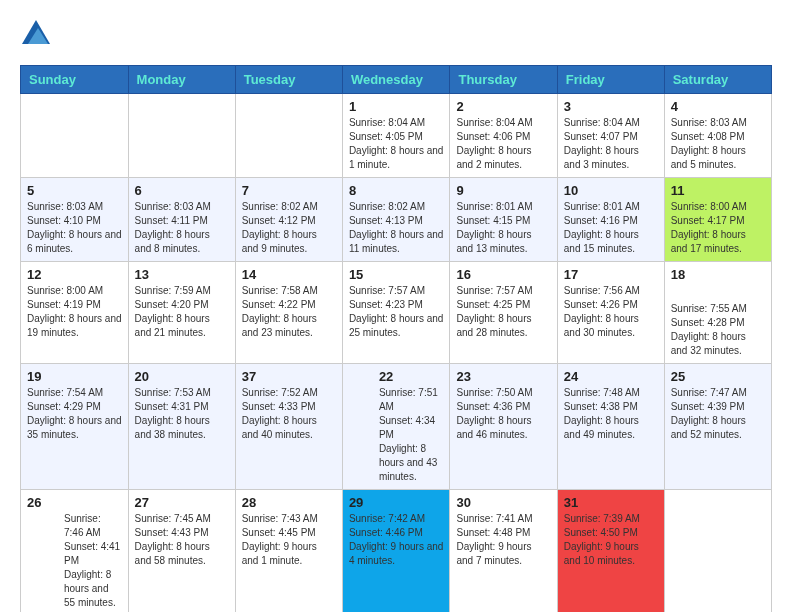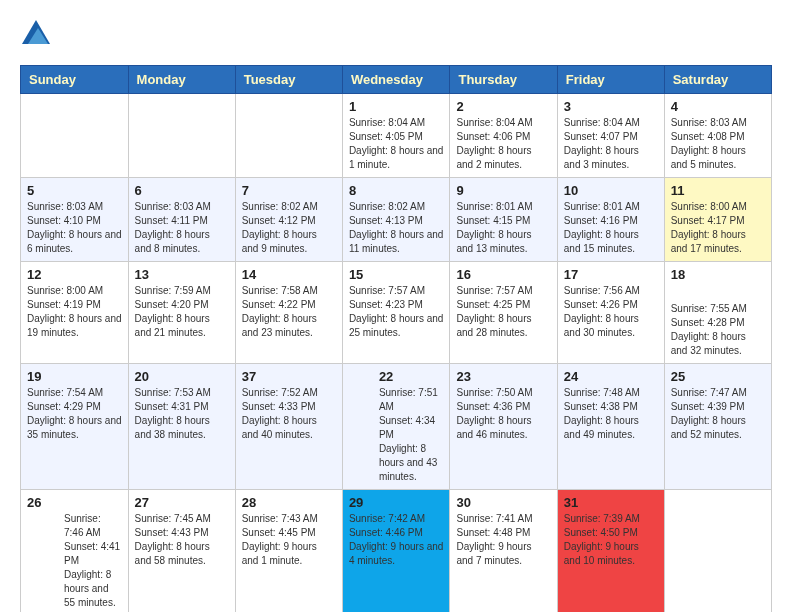--- a/index.html
+++ b/index.html
@@ -48,21 +48,21 @@
       font-size: 16px;
       color: #444;
     }
     .calendar {
       width: 100%;
       border-collapse: collapse;
       border: 1px solid #ccc;
     }
     .calendar th {
       background-color: #2a6ebb;
-      color: #fef9c3;
+      color: #5eead4;
       font-size: 13px;
       font-weight: bold;
       text-align: left;
       padding: 6px 8px;
       border: 1px solid #1e5099;
     }
     .calendar td {
       vertical-align: top;
       border: 1px solid #ccc;
       padding: 5px 6px;
@@ -188,21 +188,21 @@
           <div class="day-info" style="white-space: pre-line;">Sunrise: 8:01 AM
 Sunset: 4:15 PM
 Daylight: 8 hours and 13 minutes.</div>
         </td>
         <td style="background-color: rgb(240, 244, 255);">
           <div class="day-number">10</div>
           <div class="day-info" style="white-space: pre-line;">Sunrise: 8:01 AM
 Sunset: 4:16 PM
 Daylight: 8 hours and 15 minutes.</div>
         </td>
-        <td style="background-color: #fef9c3;">
+        <td style="background-color: #bef264;">
           <div class="day-number">11</div>
           <div class="day-info" style="white-space: pre-line;">Sunrise: 8:00 AM
 Sunset: 4:17 PM
 Daylight: 8 hours and 17 minutes.</div>
         </td>
       </tr>
       <tr>
         <td style="background-color: rgb(255, 255, 255);">
           <div class="day-number">12</div>
           <div class="day-info" style="white-space: pre-line;">Sunrise: 8:00 AM

